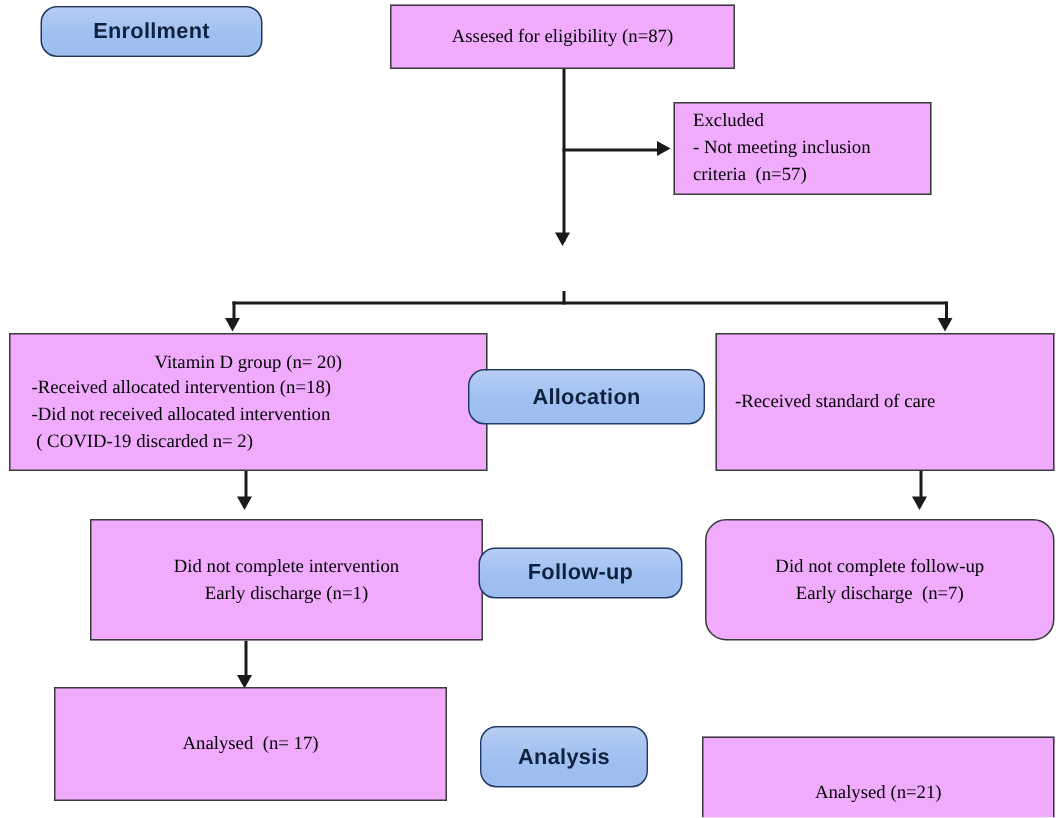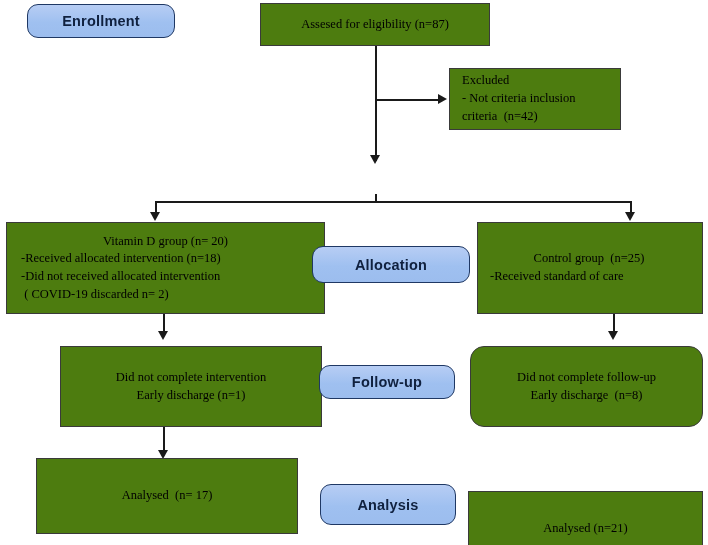--- a/index.html
+++ b/index.html
@@ -14,21 +14,21 @@
     height: 545px;
     background: #ffffff;
     font-family: "Liberation Serif", "DejaVu Serif", serif;
     overflow: hidden;
   }
   
   .node {
     position: absolute;
     box-sizing: border-box;
     border: 1.6px solid #3a3a3a;
-    background: #4d7c0f;
+    background: #f0abfc;
     display: flex;
     flex-direction: column;
     justify-content: center;
     color: #000000;
     font-size: 12.5px;
     line-height: 1.42;
     z-index: 3;
   }
   .node .line {
     display: block;
@@ -98,21 +98,21 @@
   </div>
 
   <div class="badge" style="left:312px; top:246px; width:158px; height:37px;text-align:right;">
     <span>Allocation</span>
   </div>
 
   <div class="badge" style="left:319px; top:365px; width:136px; height:34px;">
     <span>Follow-up</span>
   </div>
 
-  <div class="badge" style="left:320px; top:484px; width:136px; height:41px;">
+  <div class="badge" style="left:320px; top:484px; width:112px; height:41px;">
     <span>Analysis</span>
   </div>
 
   <div class="vline" style="left:375px; top:46px; height:115px;"></div>
   <div class="arrow-down" style="left:370px; top:155px;"></div>
 
   <div class="hline" style="left:375px; top:99px; width:65px;"></div>
   <div class="arrow-right" style="left:438px; top:94px;"></div>
 
   <div class="vline" style="left:375px; top:194px; height:9px;"></div>
@@ -130,45 +130,44 @@
 
   <div class="vline" style="left:163px; top:427px; height:28px;"></div>
   <div class="arrow-down" style="left:158px; top:450px;"></div>
 
   <div class="node center" style="left:260px; top:3px; width:230px; height:43px;">
     <span class="line">Assesed for eligibility (n=87)</span>
   </div>
 
   <div class="node lefty" style="left:449px; top:68px; width:172px; height:62px;">
     <span class="line">Excluded</span>
-    <span class="line">- Not criteria inclusion</span>
-    <span class="line">criteria  (n=42)</span>
+    <span class="line">- Not meeting inclusion</span>
+    <span class="line">criteria  (n=57)</span>
   </div>
 
 
   <div class="node mixed" style="left:6px; top:222px; width:319px; height:92px;font-family:Liberation Serif, serif;">
     <span class="line ctr">Vitamin D group (n= 20)</span>
     <span class="line">-Received allocated intervention (n=18)</span>
     <span class="line">-Did not received allocated intervention</span>
     <span class="line"> ( COVID-19 discarded n= 2)</span>
   </div>
 
   <div class="node mixed" style="left:477px; top:222px; width:226px; height:92px; padding-left:12px;">
-    <span class="line ctr">Control group  (n=25)</span>
     <span class="line">-Received standard of care</span>
   </div>
 
   <div class="node center" style="left:36px; top:346px; width:262px; height:81px;margin-left:24px;">
     <span class="line">Did not complete intervention</span>
     <span class="line">Early discharge (n=1)</span>
   </div>
 
   <div class="node center" style="left:470px; top:346px; width:233px; height:81px;border-radius:14px;">
     <span class="line">Did not complete follow-up</span>
-    <span class="line">Early discharge  (n=8)</span>
+    <span class="line">Early discharge  (n=7)</span>
   </div>
 
   <div class="node center" style="left:36px; top:458px; width:262px; height:76px;">
     <span class="line">Analysed  (n= 17)</span>
   </div>
 
   <div class="node center" style="left:468px; top:463px; width:235px; height:76px;margin-top:28px;">
     <span class="line">Analysed (n=21)</span>
   </div>
 

